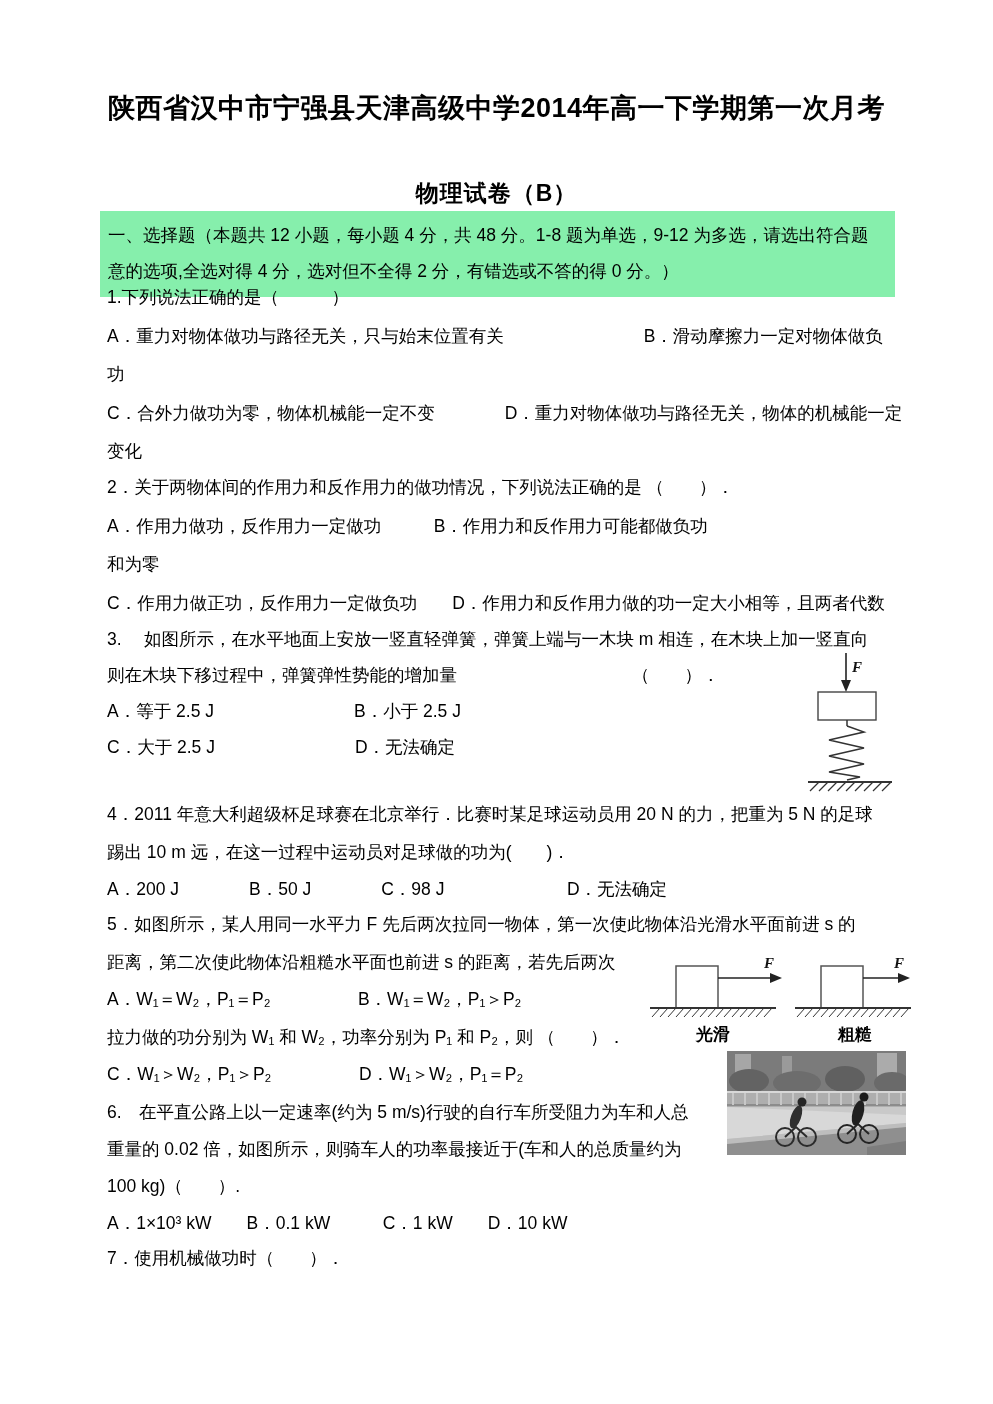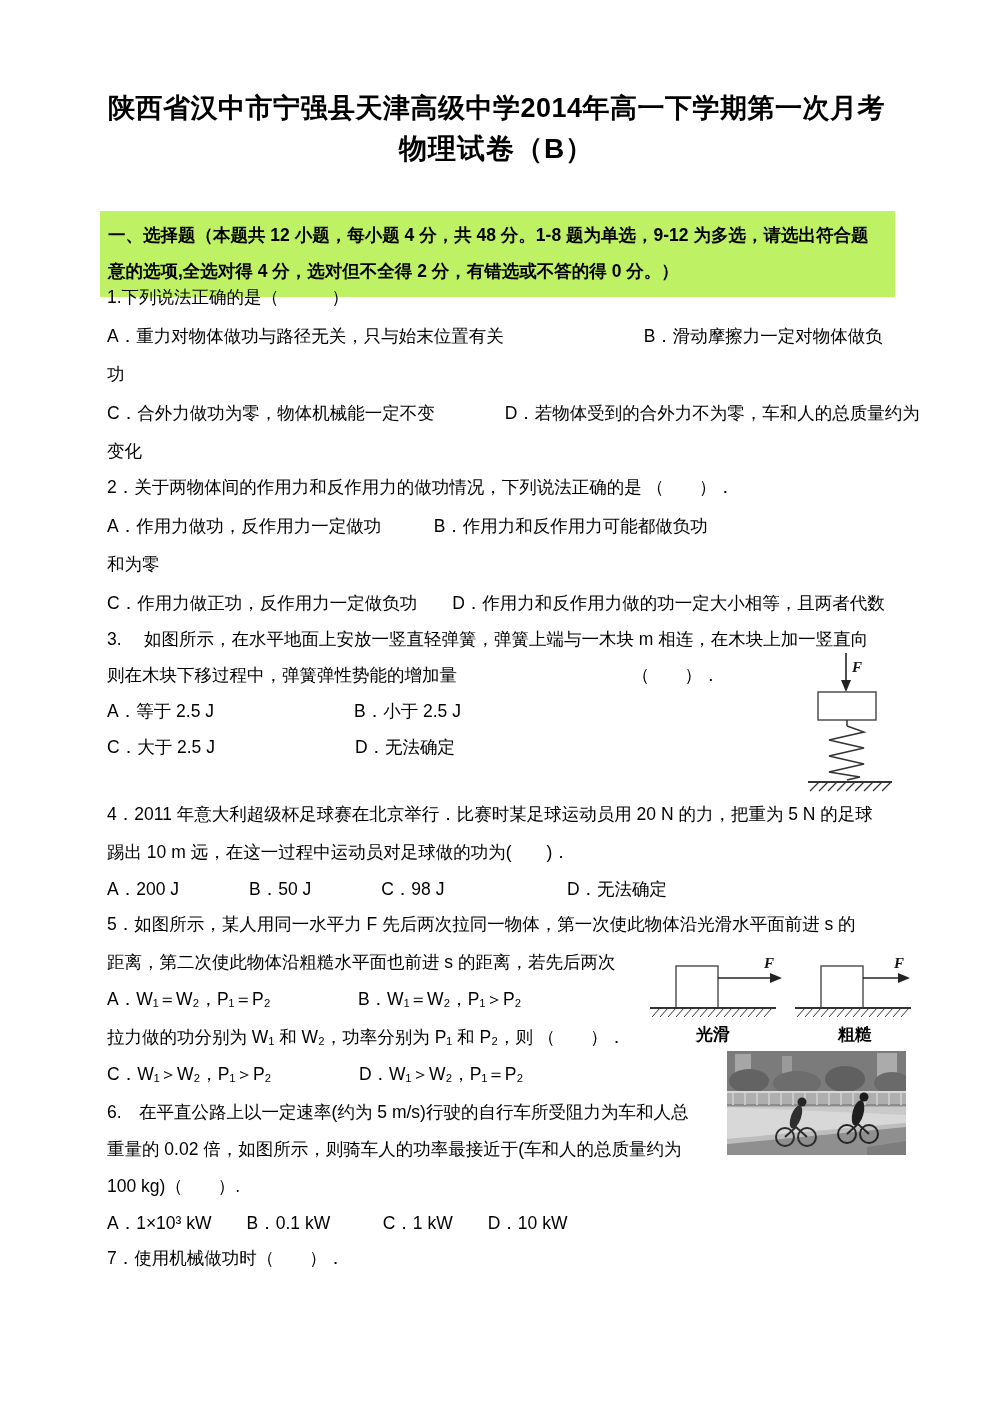--- a/index.html
+++ b/index.html
@@ -3,25 +3,25 @@
 <meta charset="utf-8">
 <style>
   html,body{margin:0;padding:0;background:#ffffff;}
   .page{
     position:relative;width:993px;height:1404px;background:#ffffff;
     font-family:"Liberation Sans","DejaVu Sans",sans-serif;color:#000;
     overflow:hidden;
   }
   .doc-header{position:absolute;top:90px;left:0;width:993px;text-align:center;font-weight:bold;}
   .title1{font-size:27px;line-height:36px;letter-spacing:0.5px;}
-  .title2{font-size:28px;line-height:46px;letter-spacing:1px;}
+  .title2{font-size:23px;line-height:46px;letter-spacing:1px;margin-top:44px;}
   .exam-info{font-size:17px;line-height:34px;white-space:pre;}
   .section-header{
-    position:absolute;left:100px;top:211px;width:779px;background:#bef264;
-    font-weight:bold;font-size:17.5px;padding:6px 8px 8px 8px;
+    position:absolute;left:100px;top:211px;width:779px;background:#86efac;
+    font-weight:normal;font-size:17.5px;padding:6px 8px 8px 8px;
   }
   .section-header .line{line-height:36px;white-space:pre;}
   .question{position:absolute;left:107px;width:810px;font-size:17.5px;}
   .question .line{white-space:pre;}
   .q1{top:278px}.q1 .line{line-height:38.5px}
   .q2{top:468px}.q2 .line{line-height:38.5px}
   .q3{top:621px}.q3 .line{line-height:36px}
   .q4{top:796px}.q4 .line{line-height:37.5px}
   .q5{top:906px}.q5 .line{line-height:37.5px}
   .q6{top:1094px}.q6 .line{line-height:37px}
@@ -45,21 +45,21 @@
 
   <div class="section-header">
     <div class="line">一、选择题（本题共 12 小题，每小题 4 分，共 48 分。1-8 题为单选，9-12 为多选，请选出符合题</div>
     <div class="line">意的选项,全选对得 4 分，选对但不全得 2 分，有错选或不答的得 0 分。）</div>
   </div>
 
   <div class="question q1">
     <div class="line">1.下列说法正确的是（　　　）</div>
     <div class="line">A．重力对物体做功与路径无关，只与始末位置有关　　　　　　　　B．滑动摩擦力一定对物体做负</div>
     <div class="line">功</div>
-    <div class="line">C．合外力做功为零，物体机械能一定不变　　　　D．若物体受到的合外力不为零，车和人的总质量约为</div>
+    <div class="line">C．合外力做功为零，物体机械能一定不变　　　　D．重力对物体做功与路径无关，物体的机械能一定</div>
     <div class="line">变化</div>
   </div>
 
   <div class="question q2">
     <div class="line">2．关于两物体间的作用力和反作用力的做功情况，下列说法正确的是 （　　）．</div>
     <div class="line">A．作用力做功，反作用力一定做功　　　B．作用力和反作用力可能都做负功</div>
     <div class="line">和为零</div>
     <div class="line">C．作用力做正功，反作用力一定做负功　　D．作用力和反作用力做的功一定大小相等，且两者代数</div>
   </div>
 

